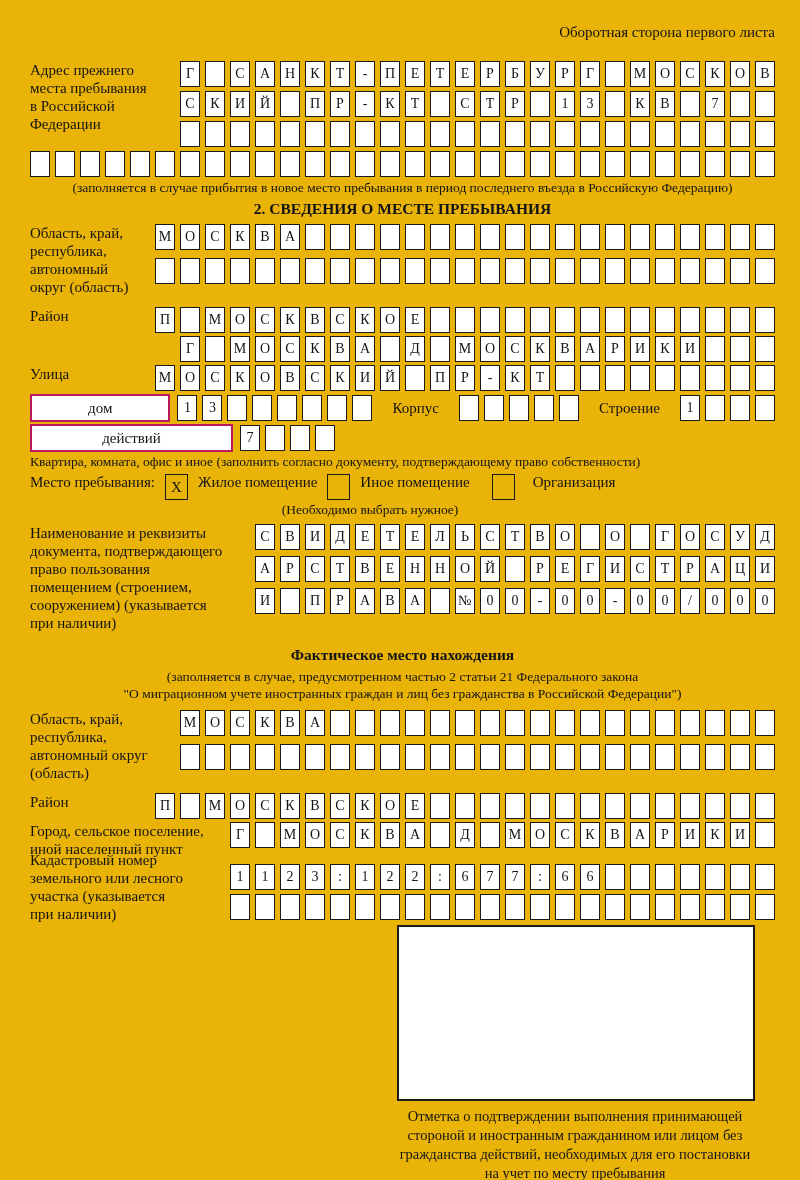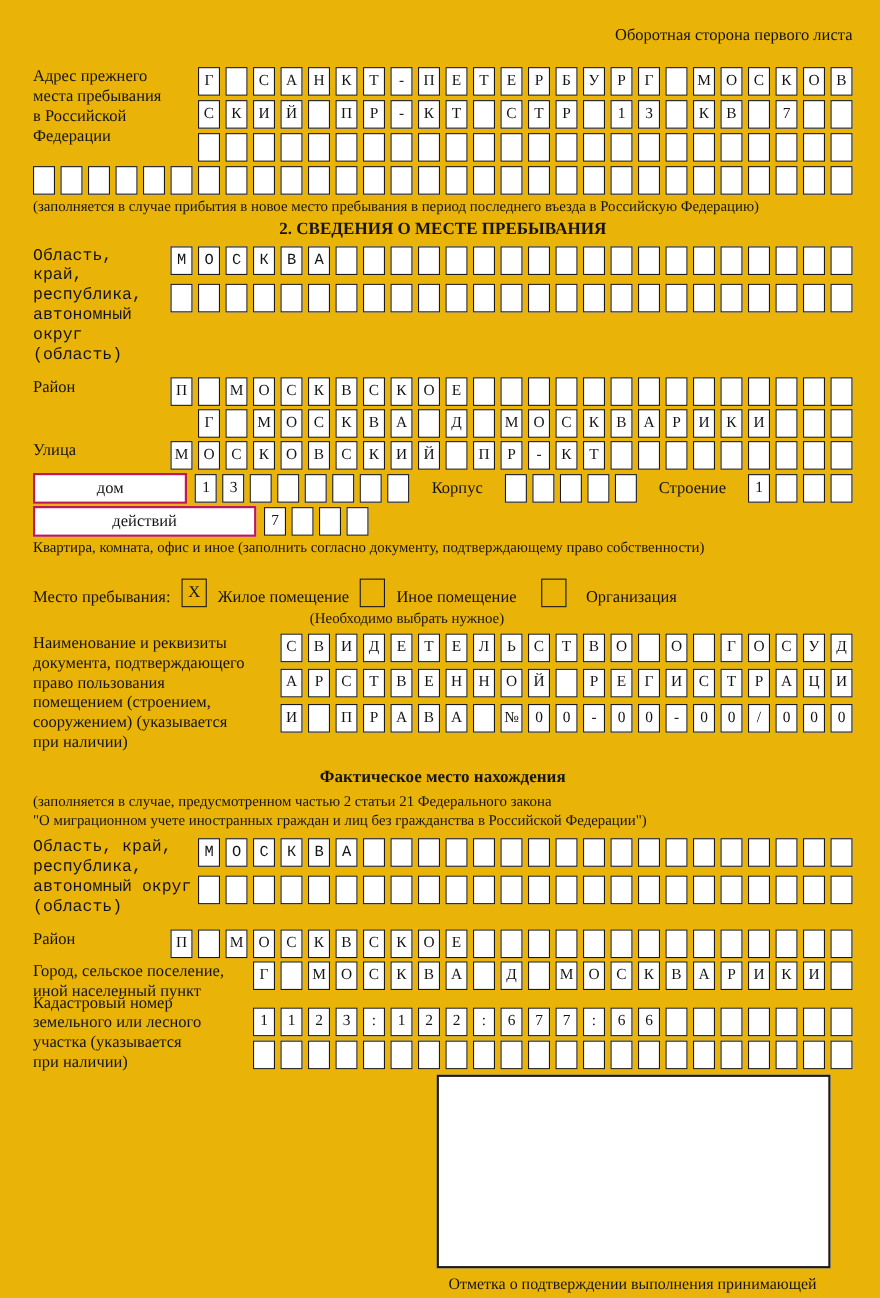--- a/index.html
+++ b/index.html
@@ -17,37 +17,37 @@
 
   .cells { display:flex; gap:5px; }
   .cells.right { justify-content:flex-end; }
   .cell {
     width:20px; min-width:20px; height:26px; box-sizing:border-box;
     border:1.6px solid #1a1a1a; display:flex; align-items:center; justify-content:center;
     font-size:14px; background:#fff;
   }
 
   .sec-title { text-align:center; font-weight:bold; font-size:15.5px; margin:4px 0 6px 0; }
-  .note-center { font-size:13.5px; line-height:17px; white-space:pre-line; }
+  .note-center { text-align:center; font-size:13.5px; line-height:17px; white-space:pre-line; }
   .cap { font-size:13.5px; line-height:16px; margin:1px 0 2px 0; }
 
   .blockA-rows > .cells { margin-bottom:4px; }
-  .oblast-block { margin-bottom:11px;font-family:Liberation Mono, monospace; }
+  .oblast-block { margin-bottom:11px; }
   .oblast-rows > .cells:first-child { margin-bottom:8px; }
   .simple-row { margin-bottom:3px; height:26px; }
 
   .wide-box {
     box-sizing:border-box; border:2px solid #be185d; height:28px;
     display:flex; align-items:center; justify-content:center; font-size:15px; background:#fff;
   }
   .dom-row { display:flex; align-items:center; margin-bottom:2px; }
   .dom-row .inline-lbl { font-size:15px; margin:0 20px; white-space:nowrap; }
   .kv-row { display:flex; align-items:center; margin:2px 0 2px 0; }
 
-  .mesto-row { display:flex; align-items:flex-end; font-size:15px; margin-top:20px; height:26px; }
+  .mesto-row { display:flex; align-items:flex-start; font-size:15px; margin-top:4px; height:26px; }
   .checkbox {
     width:23px; min-width:23px; height:26px; box-sizing:border-box;
     border:1.6px solid #1a1a1a; display:inline-flex; align-items:center; justify-content:center;
     font-size:15px; margin:0 10px;
   }
   .mesto-note { margin-left:90px; width:500px; text-align:center; font-size:13.5px; margin-top:2px; margin-bottom:6px; }
 
   .doc-block { height:110px; margin-top:2px; }
   .doc-rows > .cells { margin-bottom:6px; }
 

